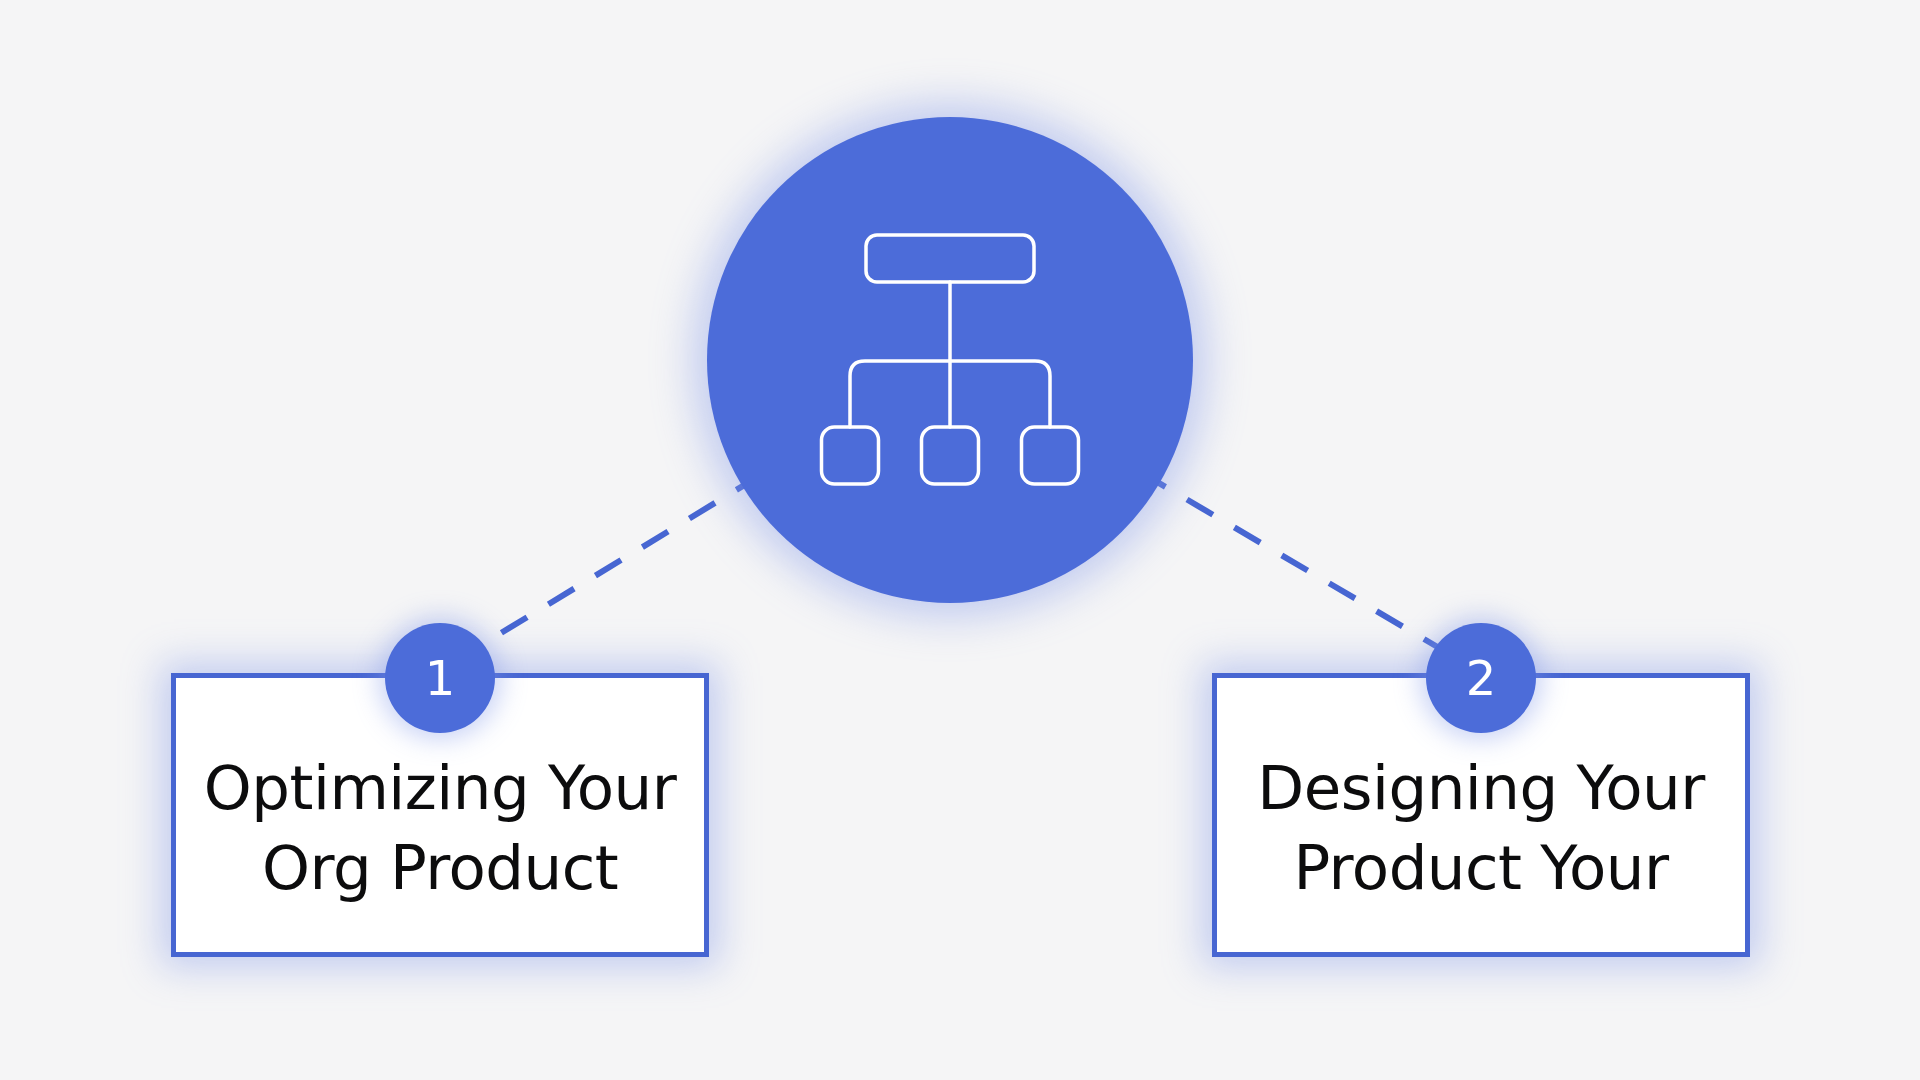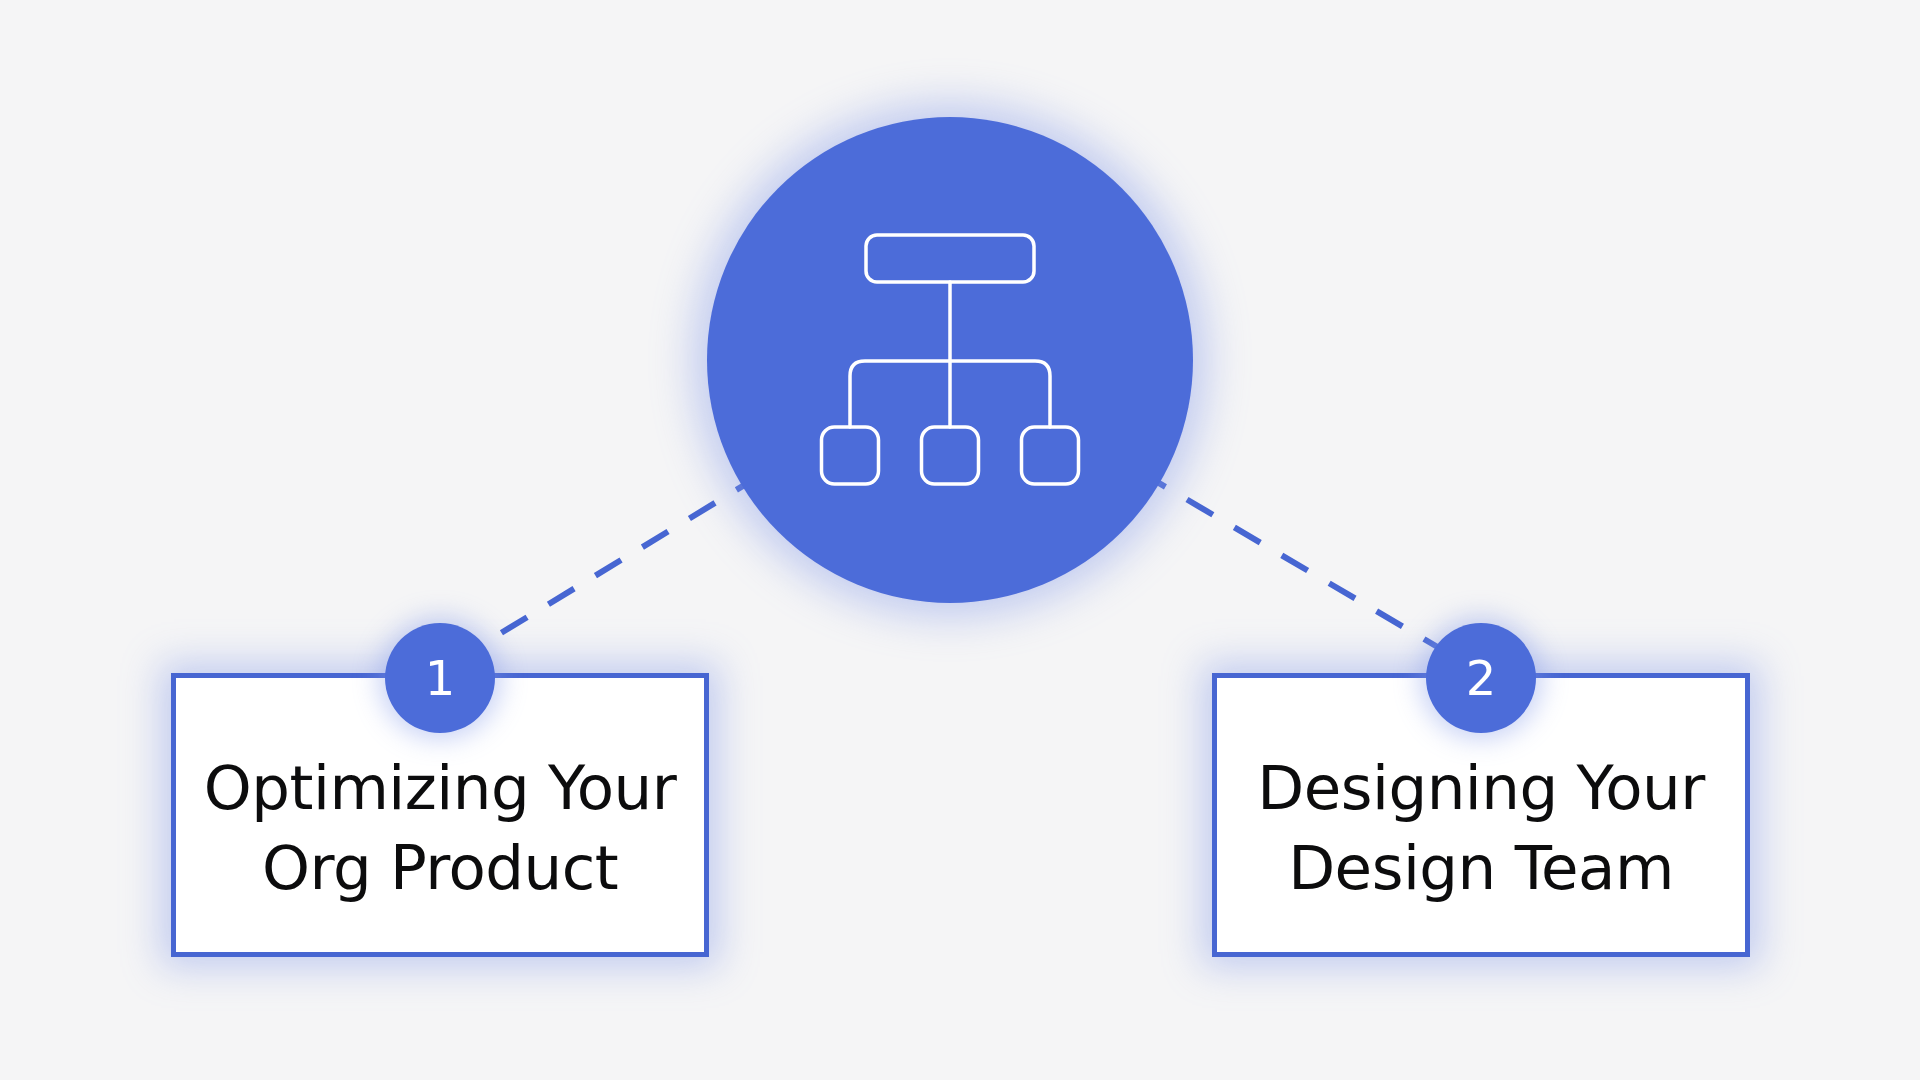--- a/index.html
+++ b/index.html
@@ -139,17 +139,17 @@
       <span>Org Product</span>
     </div>
   </div>
 
   <div class="card card-2">
     <div class="badge">
       <span>2</span>
     </div>
     <div class="card-title">
       <span>Designing Your</span>
-      <span>Design Team</span>
+      <span>Product Your</span>
     </div>
   </div>
 
 </div>
 
 </body></html>

